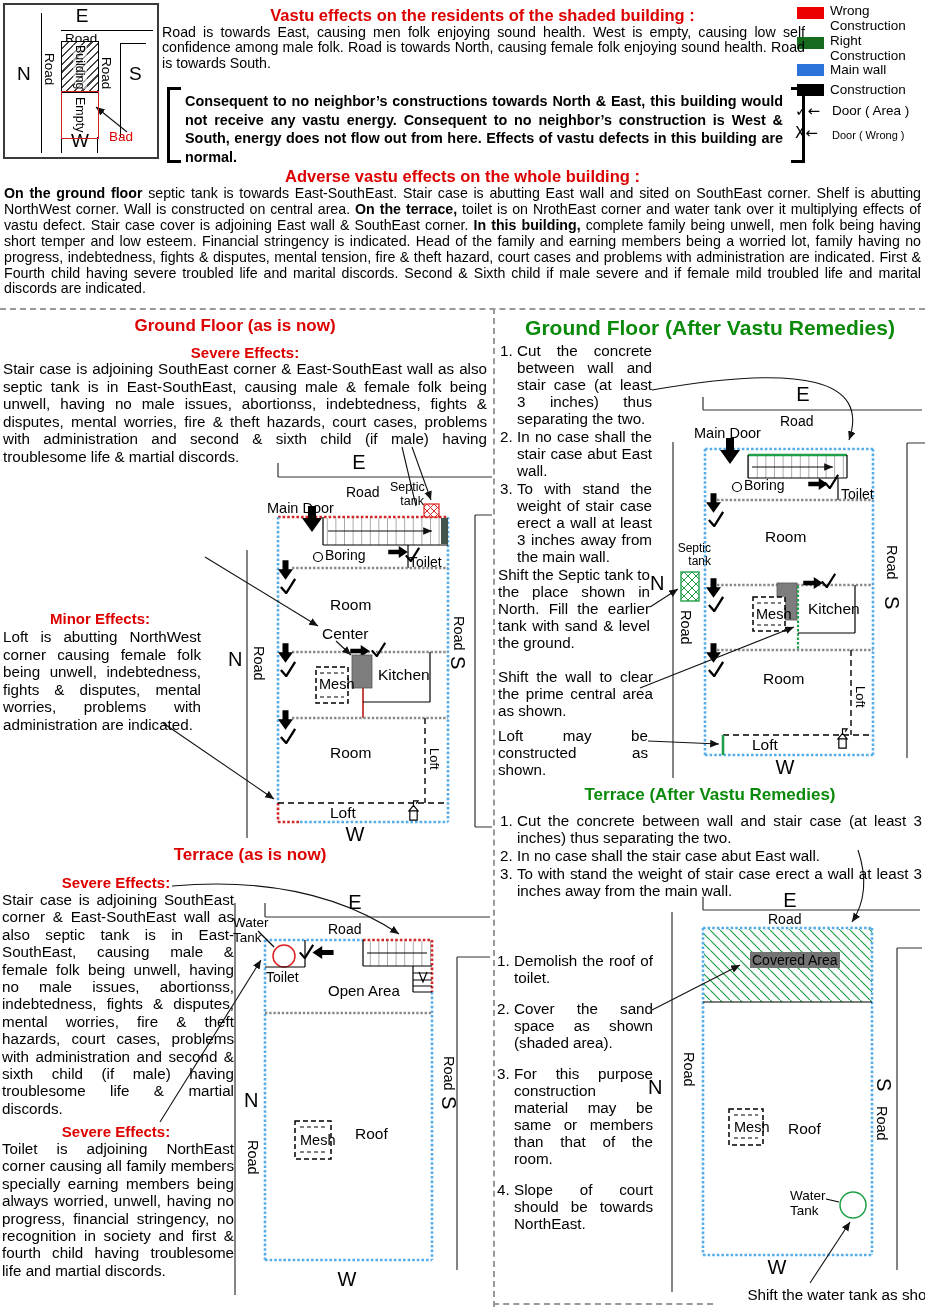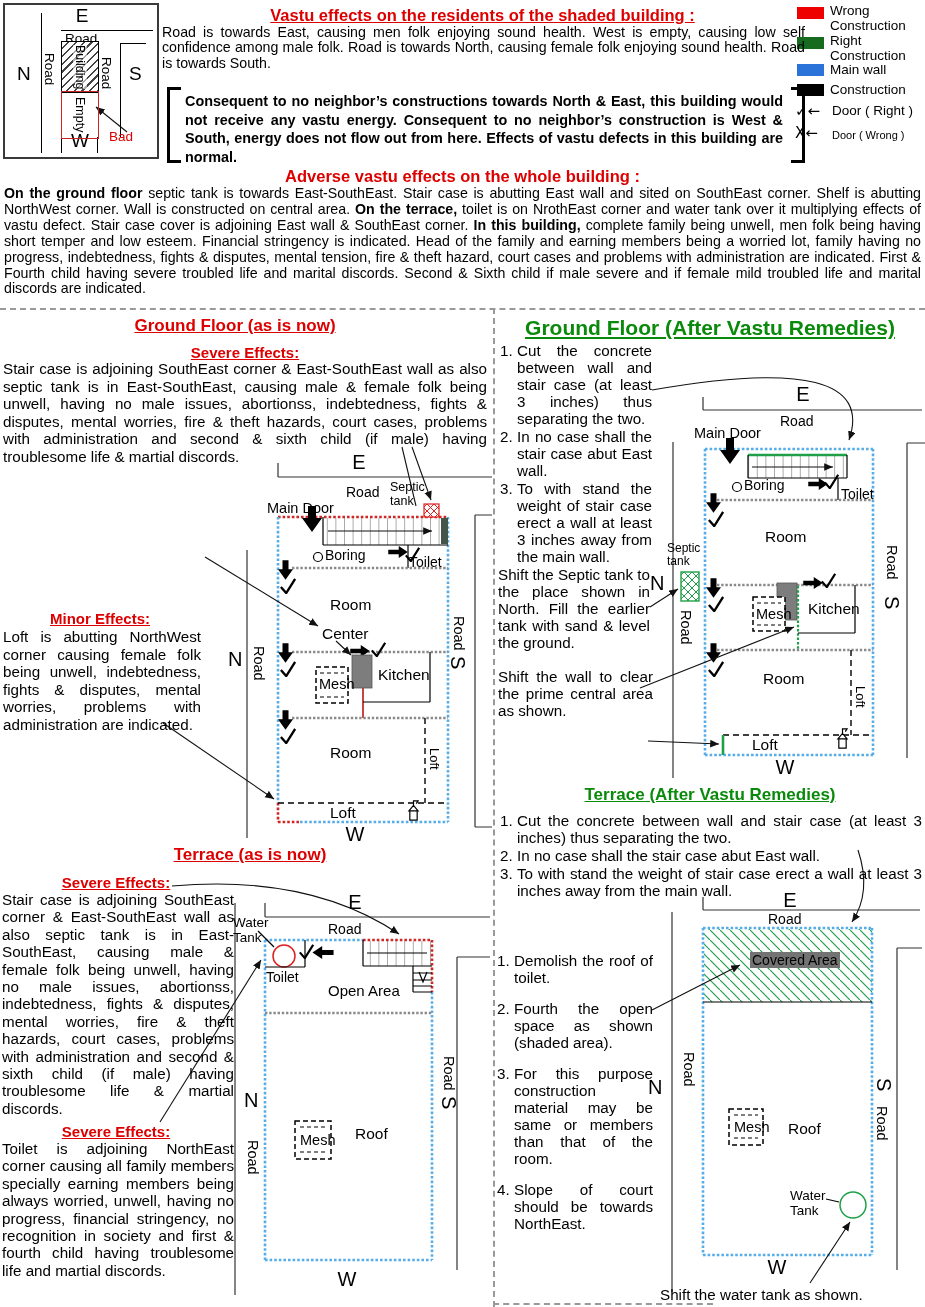--- a/index.html
+++ b/index.html
@@ -1,21 +1,21 @@
 <!DOCTYPE html>
 <html><head>
 <meta charset="utf-8">
 <style>
   html,body{margin:0;padding:0;background:#fff}
   #page{position:relative;width:925px;height:1307px;background:#fff;
         font-family:"Liberation Sans",sans-serif;color:#000;overflow:hidden}
   .j{text-align:justify}
-  .c{text-align:left}
+  .c{text-align:right}
   .b{font-weight:bold}
-  .u{text-decoration:underline}
+  .u{}
   .red{color:#dd0000}
   .grn{color:#0a8a0a}
   .vt{writing-mode:vertical-rl}
   .lbl{position:absolute;white-space:nowrap}
   .wrap{position:absolute;white-space:normal}
   #overlay{position:absolute;left:0;top:0;z-index:1;pointer-events:none}
   .txt{z-index:2}
   .li{position:relative;padding-left:17px;text-align:justify;margin:0 0 1px 0}
   .ln{position:absolute;left:0;top:0}
   .sw{position:absolute;width:27px;height:12px}
@@ -246,21 +246,21 @@
   <div>
     <div class="sw txt" style="left:797px;top:7px;background:#ee0000"></div>
     <div class="wrap txt" style="left:830px;top:4px;width:92px;font-size:13.5px;line-height:14.5px">Wrong Construction</div>
     <div class="sw txt" style="left:797px;top:37px;background:#166b1f"></div>
     <div class="wrap txt" style="left:830px;top:34px;width:92px;font-size:13.5px;line-height:14.5px">Right Construction</div>
     <div class="sw txt" style="left:797px;top:64px;background:#2b72d9"></div>
     <div class="wrap txt" style="left:830px;top:62px;width:92px;font-size:13.5px">Main wall</div>
     <div class="sw txt" style="left:797px;top:84px;background:#000"></div>
     <div class="wrap txt" style="left:830px;top:82px;width:92px;font-size:13.5px">Construction</div>
     <div class="lbl txt" style="left:795px;top:102px;font-size:15px;font-family:'DejaVu Sans',sans-serif">✓←</div>
-    <div class="lbl txt" style="left:832px;top:103px;font-size:13.5px">Door ( Right )</div>
+    <div class="lbl txt" style="left:832px;top:103px;font-size:13.5px">Door ( Area )</div>
     <div class="lbl txt" style="left:795px;top:124px;font-size:15px;font-family:'DejaVu Sans',sans-serif">X←</div>
     <div class="lbl txt" style="left:832px;top:129px;font-size:11px">Door ( Wrong )</div>
   </div>
 
   <div class="hd red u txt" style="left:160px;top:6px;width:645px;font-size:16.5px">Vastu effects on the residents of the shaded building :</div>
   <div class="wrap j txt" style="left:162px;top:25px;width:643px;font-size:14.2px;line-height:15.3px">Road is towards East, causing men folk enjoying sound health. West is empty, causing low self confidence among male folk. Road is towards North, causing female folk enjoying sound health. Road is towards South.</div>
   <div class="brk brk-l txt" style="left:167px;top:87px"></div>
   <div class="brk brk-r txt" style="left:791px;top:87px"></div>
   <div class="wrap j b txt" style="left:185px;top:92px;width:598px;font-size:14.4px;line-height:18.5px">Consequent to no neighbor’s constructions towards North &amp; East, this building would not receive any vastu energy. Consequent to no neighbor’s construction is West &amp; South, energy does not flow out from here. Effects of vastu defects in this building are normal.</div>
 
@@ -312,20 +312,21 @@
   <div class="lbl txt" style="left:332px;top:1268px;width:30px;text-align:center;font-size:20px">W</div>
 
   <div class="hd grn u txt" style="left:495px;top:316px;width:430px;font-size:21px">Ground Floor (After Vastu Remedies)</div>
   <div class="wrap txt" style="left:500px;top:342px;width:152px;font-size:15.2px;line-height:17px">
     <div class="li"><span class="ln">1.</span><span>Cut the concrete between wall and stair case (at least 3 inches) thus separating the two.</span></div>
     <div class="li"><span class="ln">2.</span><span>In no case shall the stair case abut East wall.</span></div>
     <div class="li"><span class="ln">3.</span><span>To with stand the weight of stair case erect a wall at least 3 inches away from the main wall.</span></div>
   </div>
   <div class="wrap j txt" style="left:498px;top:566px;width:152px;font-size:15.2px;line-height:17px">Shift the Septic tank to the place shown in North. Fill the earlier tank with sand &amp; level the ground.</div>
   <div class="wrap j txt" style="left:498px;top:668px;width:155px;font-size:15.2px;line-height:17px">Shift the wall to clear the prime central area as shown.</div>
+  <div class="wrap j txt" style="left:498px;top:727px;width:150px;font-size:15.2px;line-height:17px">Loft may be constructed as shown.</div>
 
   <div class="lbl txt" style="left:788px;top:383px;width:30px;text-align:center;font-size:20px">E</div>
   <div class="lbl txt" style="left:780px;top:413px;font-size:14px">Road</div>
   <div class="lbl txt" style="left:694px;top:425px;font-size:14.5px">Main Door</div>
   <div class="lbl txt" style="left:744px;top:477px;font-size:14px">Boring</div>
   <div class="lbl txt" style="left:841px;top:486px;font-size:14px">Toilet</div>
   <div class="lbl txt" style="left:765px;top:528px;font-size:15.5px">Room</div>
   <div class="wrap c txt" style="left:667px;top:542px;width:44px;font-size:12px;line-height:13px">Septic tank</div>
   <div class="lbl txt" style="left:650px;top:572px;font-size:20px">N</div>
   <div class="lbl vt txt" style="left:678px;top:610px;font-size:14.5px">Road</div>
@@ -339,21 +340,21 @@
   <div class="lbl vt txt" style="left:880px;top:596px;font-size:20px">S</div>
 
   <div class="hd grn u txt" style="left:495px;top:785px;width:430px;font-size:17px">Terrace (After Vastu Remedies)</div>
   <div class="wrap txt" style="left:500px;top:812px;width:422px;font-size:15.2px;line-height:17px">
     <div class="li"><span class="ln">1.</span><span>Cut the concrete between wall and stair case (at least 3 inches) thus separating the two.</span></div>
     <div class="li"><span class="ln">2.</span><span>In no case shall the stair case abut East wall.</span></div>
     <div class="li"><span class="ln">3.</span><span>To with stand the weight of stair case erect a wall at least 3 inches away from the main wall.</span></div>
   </div>
   <div class="wrap txt" style="left:497px;top:952px;width:156px;font-size:15.2px;line-height:17px">
     <div class="li" style="margin-bottom:14px"><span class="ln">1.</span><span>Demolish the roof of toilet.</span></div>
-    <div class="li" style="margin-bottom:14px"><span class="ln">2.</span><span>Fourth the open space as shown (shaded area).</span></div>
+    <div class="li" style="margin-bottom:14px"><span class="ln">2.</span><span>Cover the sand space as shown (shaded area).</span></div>
     <div class="li" style="margin-bottom:14px"><span class="ln">3.</span><span>For this purpose construction material may be same or members than that of the room.</span></div>
     <div class="li"><span class="ln">4.</span><span>Slope of court should be towards NorthEast.</span></div>
   </div>
   <div class="wrap c txt" style="left:660px;top:1286px;width:290px;font-size:15.2px">Shift the water tank as shown.</div>
 
   <div class="lbl txt" style="left:775px;top:889px;width:30px;text-align:center;font-size:20px">E</div>
   <div class="lbl txt" style="left:768px;top:911px;font-size:14px">Road</div>
   <div class="lbl txt" style="left:750px;top:952px;font-size:14px;background:#737373;padding:0 2px">Covered Area</div>
   <div class="lbl txt" style="left:734px;top:1119px;font-size:14.5px">Mesh</div>
   <div class="lbl txt" style="left:788px;top:1120px;font-size:15.5px">Roof</div>

